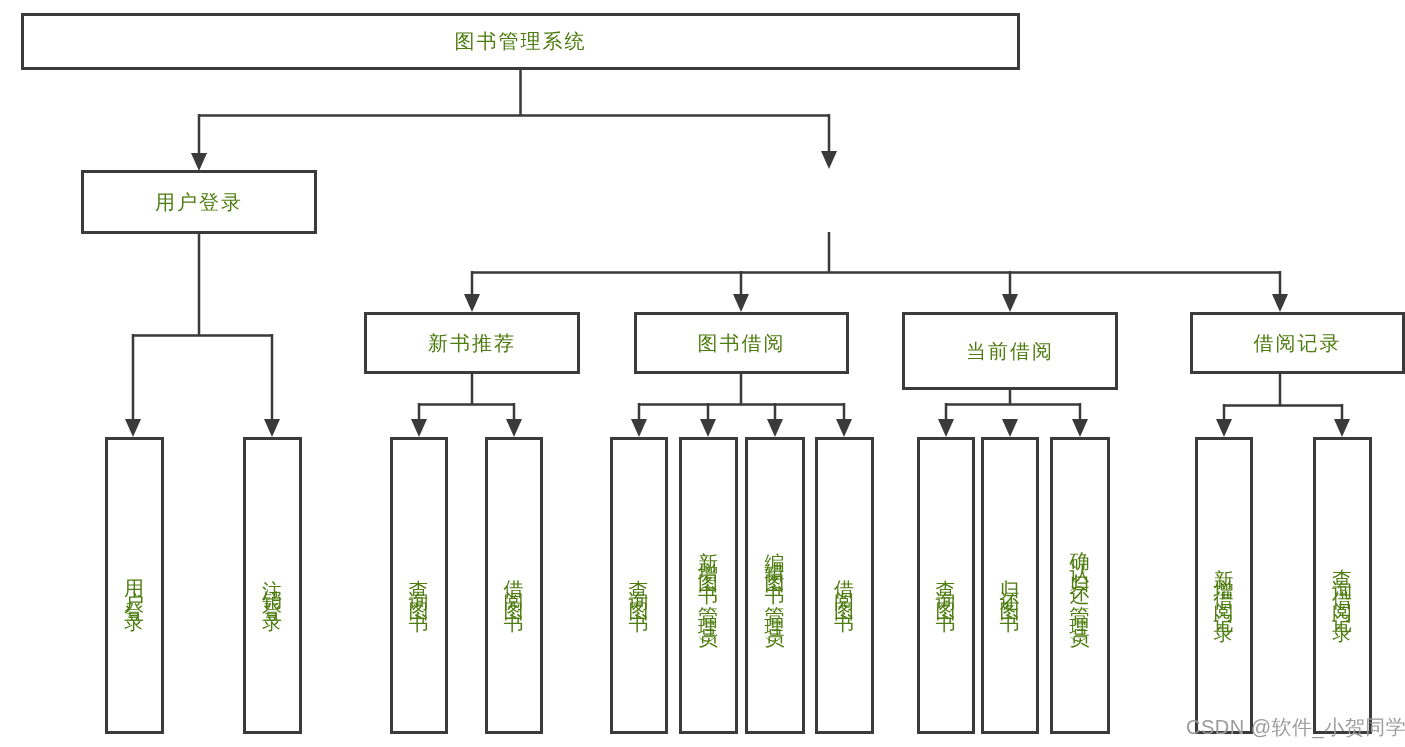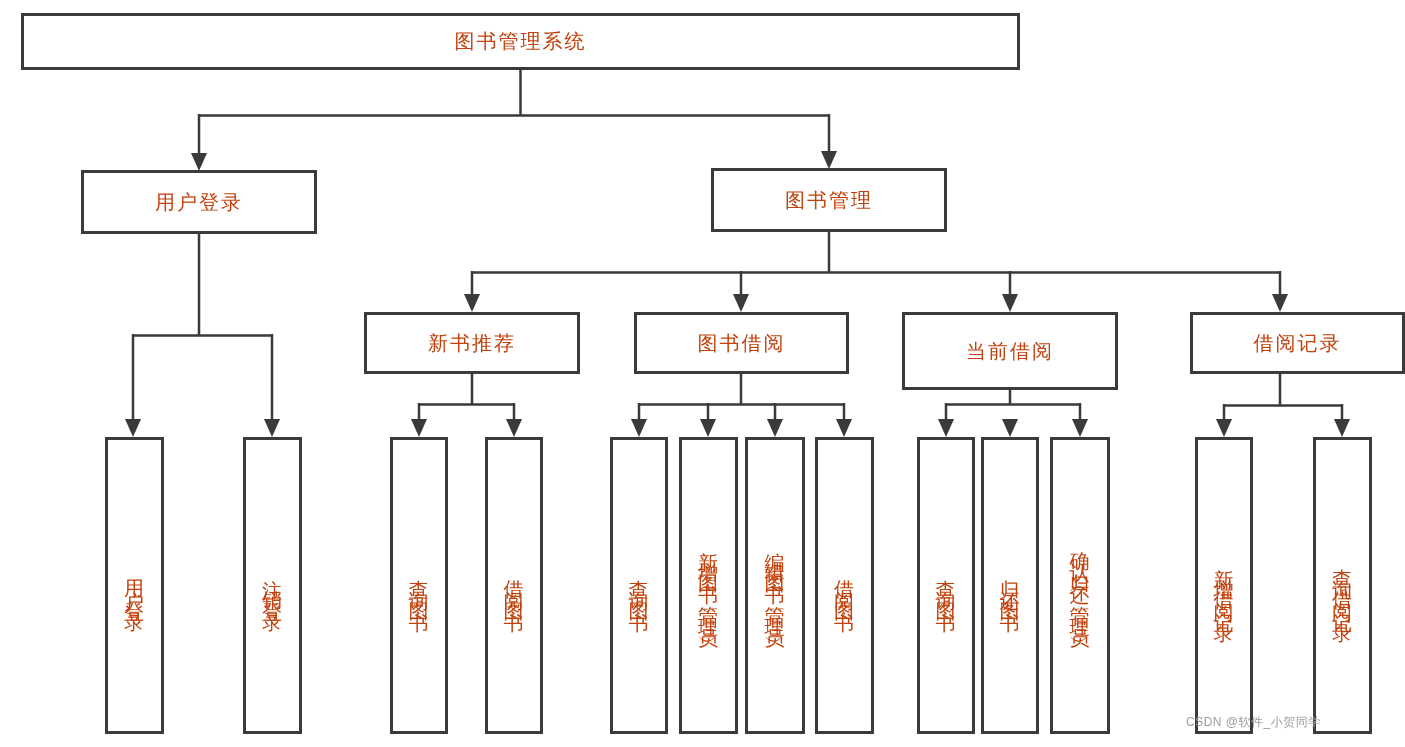--- a/index.html
+++ b/index.html
@@ -17,21 +17,21 @@
     z-index: 1;
   }
   .box {
     position: absolute;
     box-sizing: border-box;
     border: 3px solid #3b3b3b;
     background: #ffffff;
     display: flex;
     align-items: center;
     justify-content: center;
-    color: #c2410c;
+    color: #4d7c0f;
     font-size: 20px;
     letter-spacing: 2px;
     z-index: 2;
     text-align: center;
   }
   .vbox {
     writing-mode: vertical-rl;
     text-orientation: mixed;
     font-size: 20px;
     letter-spacing: 11px;
@@ -60,21 +60,21 @@
   .n-v8  { left: 815px;  width: 59px; }
   .n-v9  { left: 917px;  width: 58px; }
   .n-v10 { left: 981px;  width: 58px; }
   .n-v11 { left: 1050px; width: 60px; }
   .n-v12 { left: 1195px; width: 58px; }
   .n-v13 { left: 1313px; width: 59px; }
   .watermark {
     position: absolute;
     left: 1186px;
     top: 714px;
-    font-size: 12px;
+    font-size: 20px;
     color: #9c9c9c;
     letter-spacing: 0.5px;
     white-space: nowrap;
     z-index: 3;
   }
 </style>
 </head>
 <body>
 
 <div class="canvas">
@@ -114,21 +114,20 @@
       <polygon points="1002,419 1018,419 1010,437"></polygon>
       <polygon points="1072,419 1088,419 1080,437"></polygon>
       <polygon points="1216,419 1232,419 1224,437"></polygon>
       <polygon points="1334,419 1350,419 1342,437"></polygon>
     </g>
   </svg>
 
   <div class="box n-root">图书管理系统</div>
 
   <div class="box n-user-login">用户登录</div>
-  <div class="box n-book-mgmt">图书管理</div>
 
   <div class="box n-new-rec">新书推荐</div>
   <div class="box n-borrow">图书借阅</div>
   <div class="box n-current">当前借阅</div>
   <div class="box n-records">借阅记录</div>
 
   <div class="box vbox vl n-v1">用户登录</div>
   <div class="box vbox vl n-v2">注销登录</div>
   <div class="box vbox vl n-v3">查询图书</div>
   <div class="box vbox vl n-v4">借阅图书</div>

